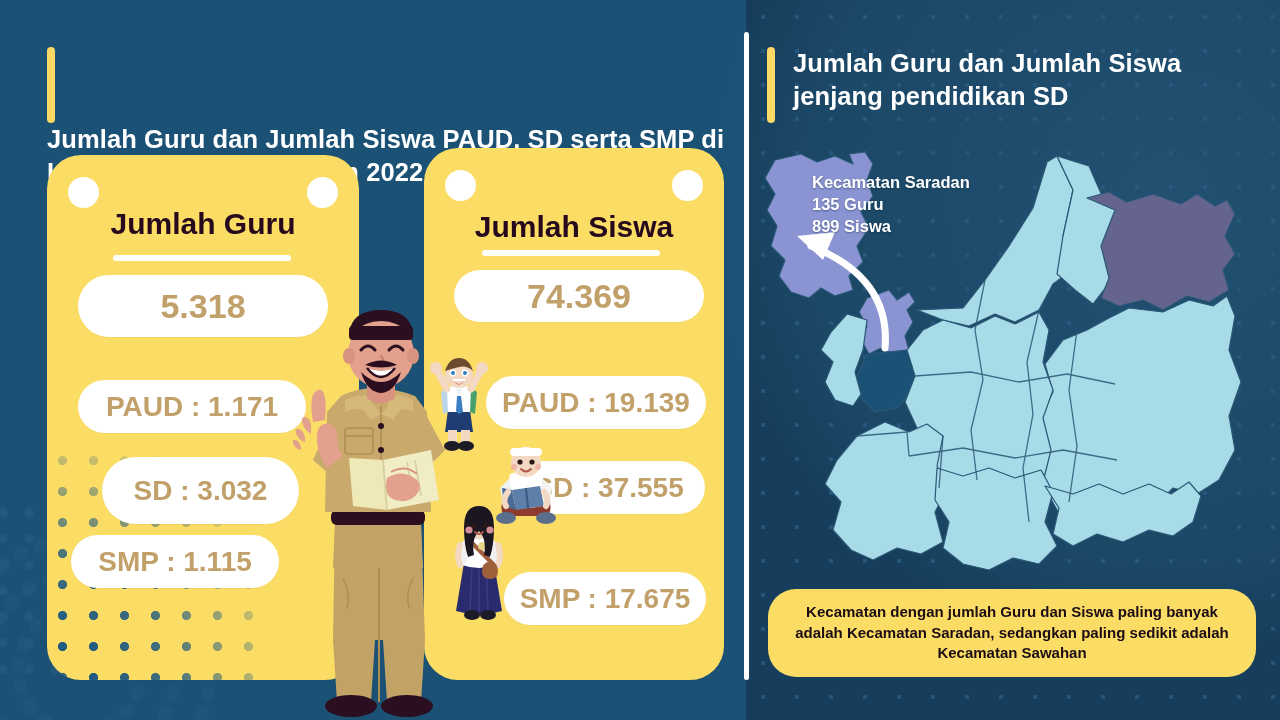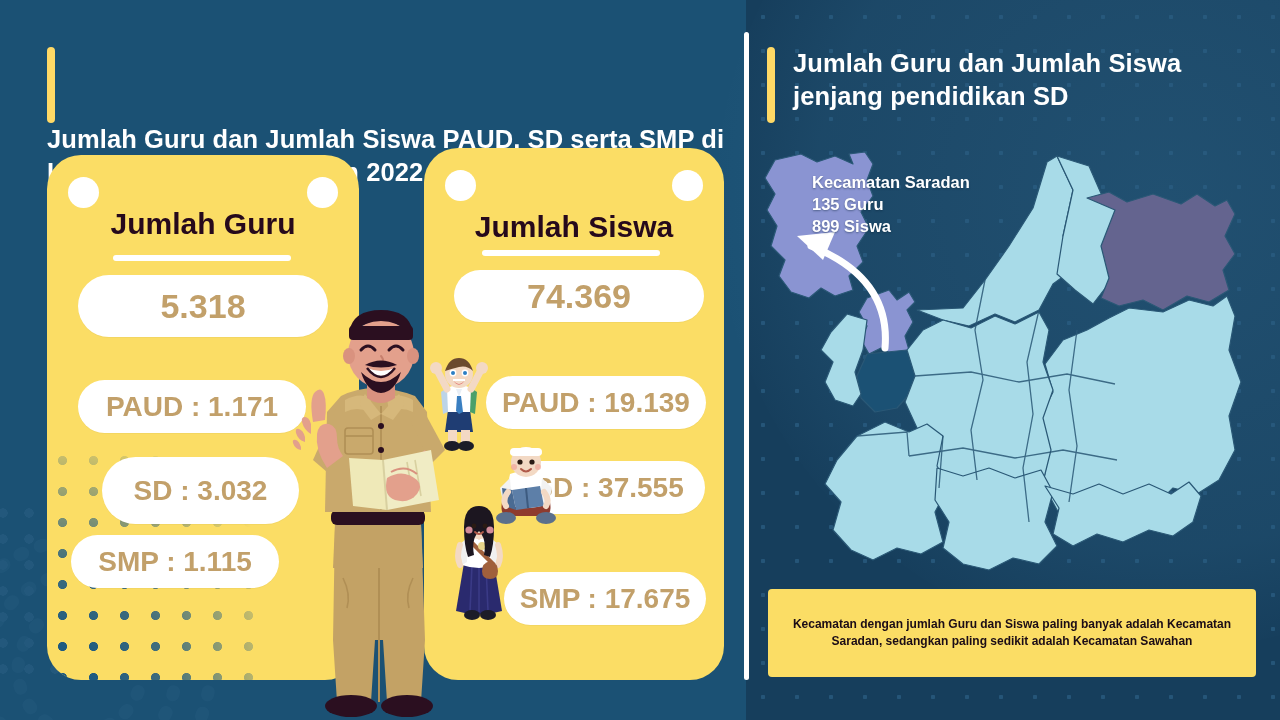--- a/index.html
+++ b/index.html
@@ -80,23 +80,23 @@
   #kid-girl{left:448px;top:505px;width:62px;height:118px;z-index:7;}
 
   
   #map{position:absolute;left:757px;top:150px;width:525px;height:432px;z-index:3;}
   .map-label{position:absolute;color:#fff;font-weight:bold;font-size:16.5px;line-height:1.33;z-index:5;
     text-shadow:0 1px 2px rgba(10,35,55,.45);}
   #label-sawahan{left:812px;top:172px;}
   #label-saradan{left:1076px;top:222px;}
 
   
-  #caption{position:absolute;left:768px;top:589px;width:488px;height:88px;background:#fbdd65;border-radius:4px;
+  #caption{position:absolute;left:768px;top:589px;width:488px;height:88px;background:#fbdd65;border-radius:28px;
     display:flex;align-items:center;justify-content:center;text-align:center;padding:0 14px;box-sizing:border-box;
-    color:#1b0c16;font-weight:bold;font-size:12px;line-height:1.38;z-index:5;}
+    color:#1b0c16;font-weight:bold;font-size:15px;line-height:1.38;z-index:5;}
 </style>
 </head>
 <body>
 
 <div id="stage">
 
   <div class="bg-left"></div>
   <div class="bg-right"></div>
   <div class="bg-right-glow"></div>
   <div class="bg-right-dots"></div>

